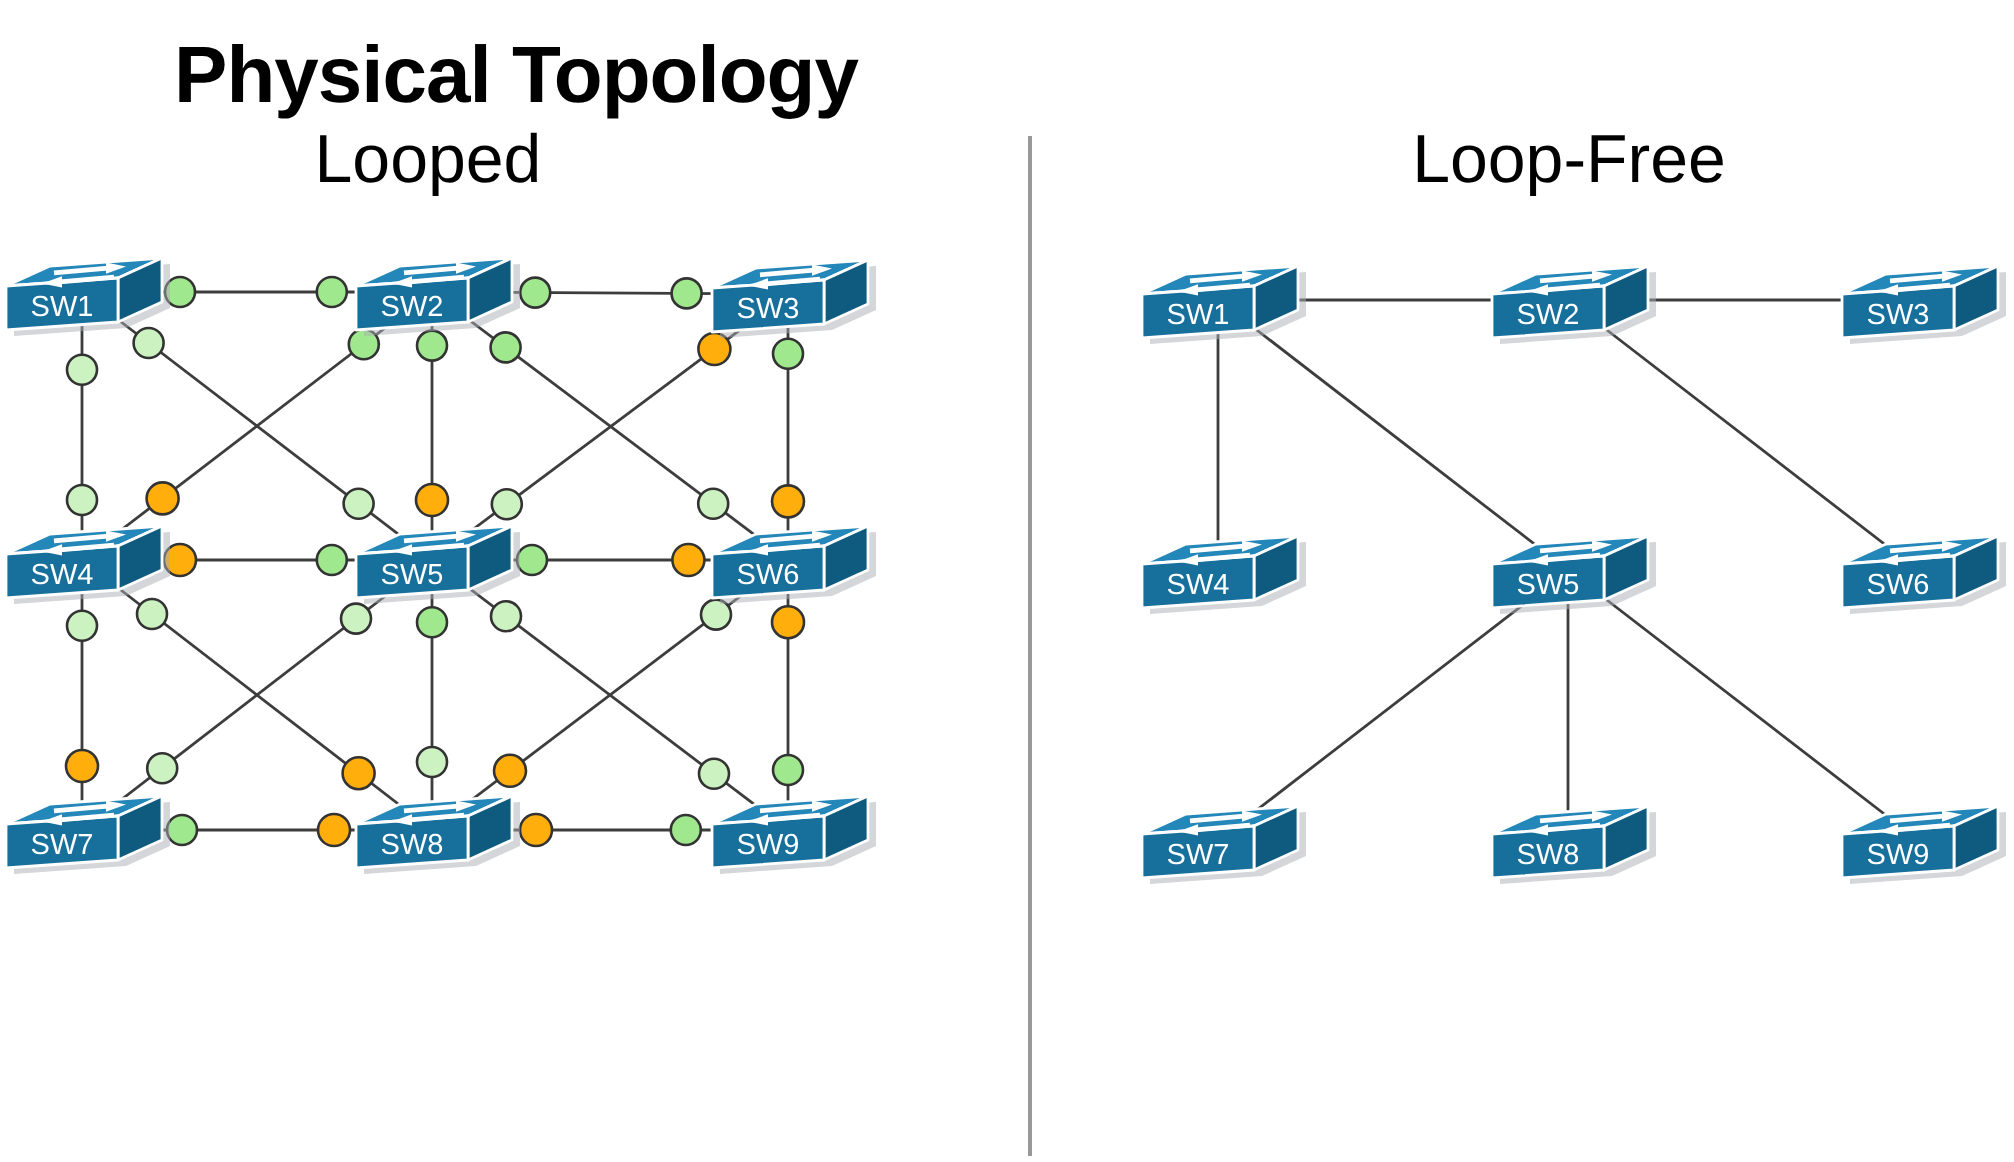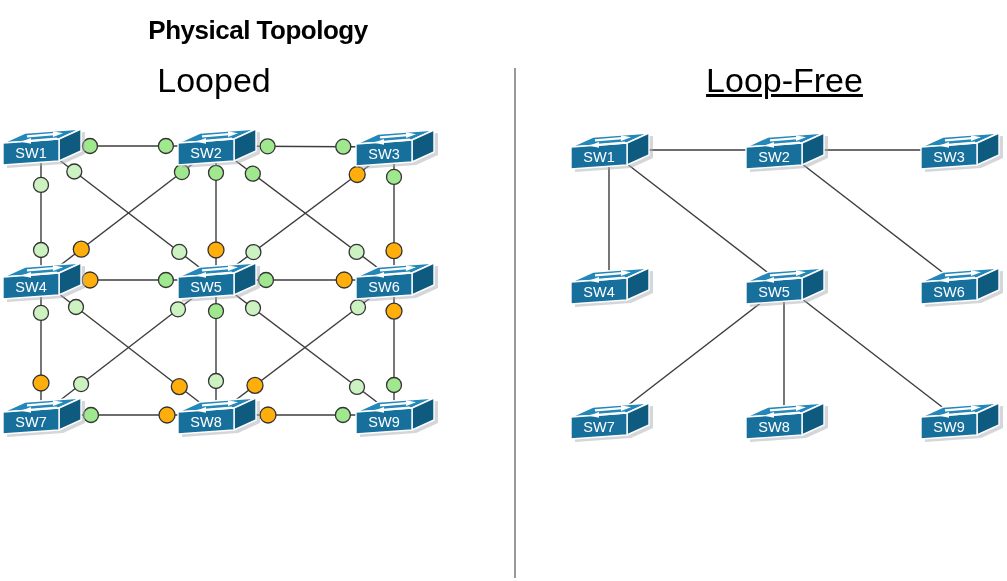--- a/index.html
+++ b/index.html
@@ -2,30 +2,30 @@
 <html><head>
 <meta charset="utf-8">
 <style>
   html,body{margin:0;padding:0;background:#fff;}
   .canvas{
     position:relative;width:1007px;height:581px;background:#ffffff;overflow:hidden;
     font-family:"Liberation Sans",sans-serif;
   }
   .panel-title{
     position:absolute;text-align:center;color:#000;
-    font-size:26px;font-weight:700;letter-spacing:-0.5px;line-height:1.1;
+    font-size:40px;font-weight:700;letter-spacing:-0.5px;line-height:1.1;
   }
   .panel-subtitle{
     position:absolute;text-align:center;color:#000;
     font-size:34px;font-weight:400;line-height:1.1;
   }
   .title-left{left:0;top:16px;width:516px;}
   .subtitle-left{left:0;top:62px;width:428px;}
   .title-right{left:562px;top:16px;width:445px;}
-  .subtitle-right{left:562px;top:62px;width:445px;text-decoration:underline;}
+  .subtitle-right{left:562px;top:62px;width:445px;}
   .divider{position:absolute;left:514px;top:68px;width:2px;height:510px;background:#999;}
   svg#diagram{position:absolute;left:0;top:0;}
   svg text{font-family:"Liberation Sans",sans-serif;}
 </style>
 </head>
 <body>
 
 <div class="canvas">
 
   <svg id="diagram" width="1007" height="581" viewBox="0 0 1007 581" style="background: rgb(255, 255, 255);">

